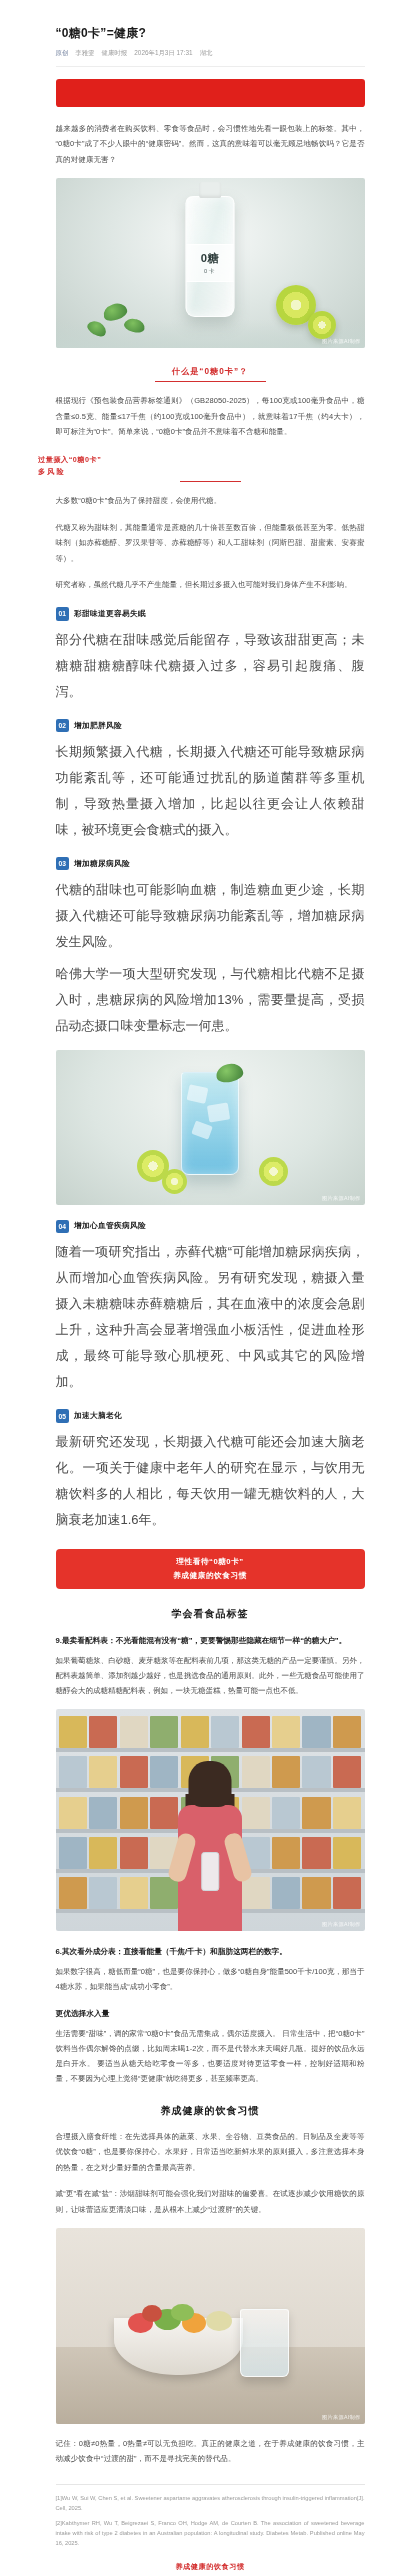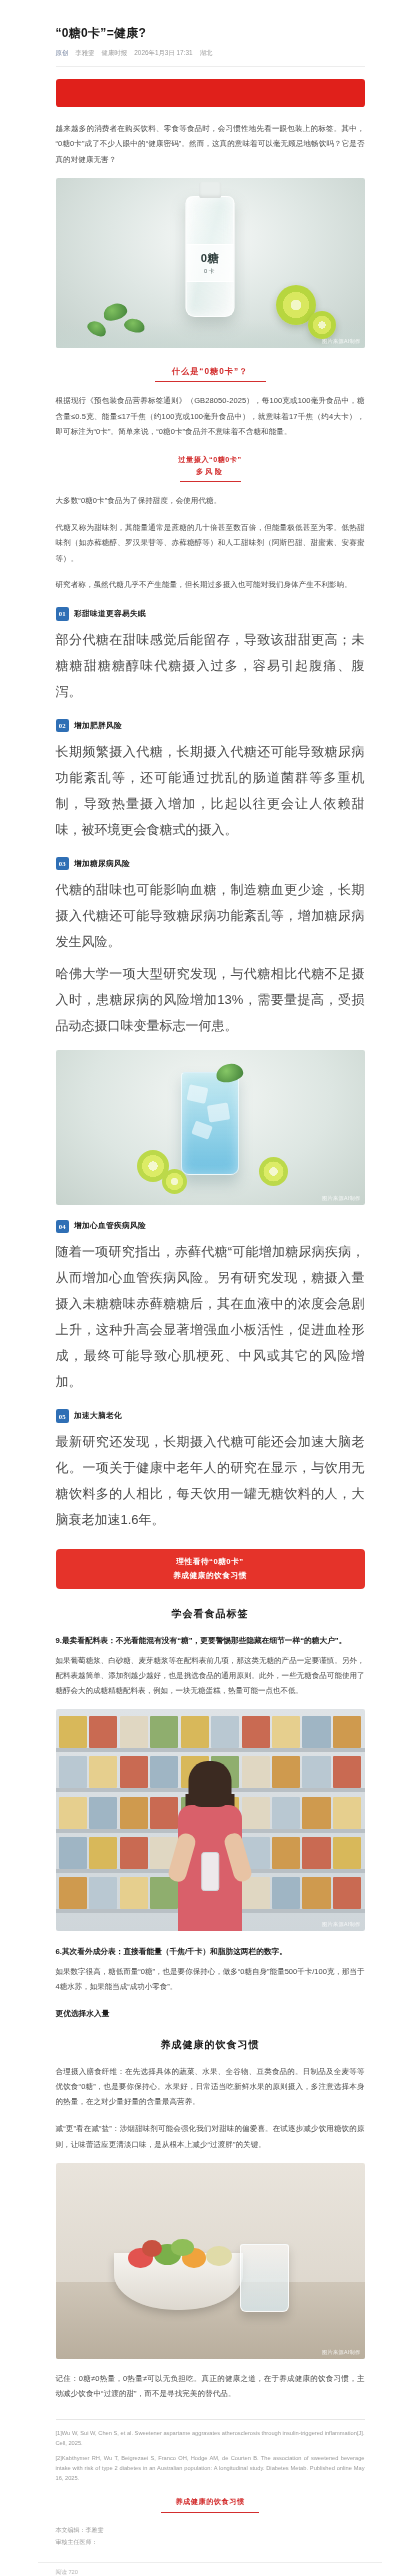--- a/index.html
+++ b/index.html
@@ -198,28 +198,28 @@
     font-weight: bold;
     color: #d32f2f;
     letter-spacing: 1px;
     padding: 0 8.2px;
     position: relative;
   }
   .fancy-head .rule {
     width: 111px; height:1px; background:#d32f2f; margin: 4.1px auto 0 auto;
   }
 
-  .mini-head { text-align:center; margin: 15.5px 0 0 0; }
+  .mini-head { text-align:left; margin: 15.5px 0 0 0; }
   .mini-head .l1 { font-size: 7.2px; color:#d32f2f; font-weight:bold; letter-spacing:0.5px;}
   .mini-head .l2 { font-size: 7.2px; color:#d32f2f; font-weight:bold; letter-spacing:2.1px; margin-top:2.1px;}
   .mini-head .rule { width: 61px; height:1px; background:#d32f2f; margin: 4.1px auto 0 auto;}
 
   
   .risk { margin: 14.4px 17.5px 0 17.5px; }
-  .risk-head { display:flex; align-items:center; gap:5.2px;font-family:Liberation Serif, serif; }
+  .risk-head { display:flex; align-items:center; gap:5.2px; }
   .risk-num {
     width: 13.4px; height:13.4px; border-radius: 2.1px; background:#2f6fb5; color:#fff;
     font-size: 6.7px; font-weight:bold; display:flex; align-items:center; justify-content:center;
     flex: 0 0 13.4px;
   }
   .risk-num.c2 { background:#2f6fb5; }
   .risk-title { font-size: 7.7px; font-weight:bold; color:#1f1f1f; letter-spacing:0.3px;}
   .risk .risk-body { margin-top: 6.2px; font-size: 13px; line-height: 2.0; color:#4a4a4a; text-align: justify;}
 
   
@@ -482,20 +482,23 @@
     <div class="credit">图片来源AI制作</div>
   </div>
 
   <div class="advice">
     <div class="h">6.其次看外成分表：直接看能量（千焦/千卡）和脂肪这两栏的数字。</div>
     <div class="p">如果数字很高，糖低而量“0糖”，也是要你保持心，做多“0糖自身”能量500千卡/100克，那当于4糖水苏，如果能当成“成功小零食”。</div>
   </div>
 
   <div class="advice">
     <div class="h">更优选择水入量</div>
+    <div class="p">生活需要“甜味”，调的家常“0糖0卡”食品无需集成，偶尔适度摄入。
+日常生活中，把“0糖0卡”饮料当作偶尔解馋的点缀，比如周末喝1-2次，而不是代替水来天喝好几瓶。提好的饮品永远是白开水。
+要适当从糖天给吃零食一等多，也要适度对待更适零食一样，控制好适期和粉量，不要因为心理上觉得“更健康”就吃得更多，甚至频率更高。</div>
   </div>
 
   <div class="sec-bar">
     <div class="txt">养成健康的饮食习惯</div>
     <div class="underline"></div>
   </div>
   <div class="content">
     <p class="para">合理摄入膳食纤维：在先选择具体的蔬菜、水果、全谷物、豆类食品的。日制品及全麦等等优饮食“0糖”，也是要你保持心。水果好，日常适当吃新鲜水果的原则摄入，多注意选择本身的热量，在之对少量好量的含量最高营养。</p>
     <p class="para">减“更”看在减“盐”：涉烟甜味剂可能会强化我们对甜味的偏爱喜。在试逐步减少饮用糖饮的原则，让味蕾适应更清淡口味，是从根本上减少“过渡胖”的关键。</p>
   </div>

